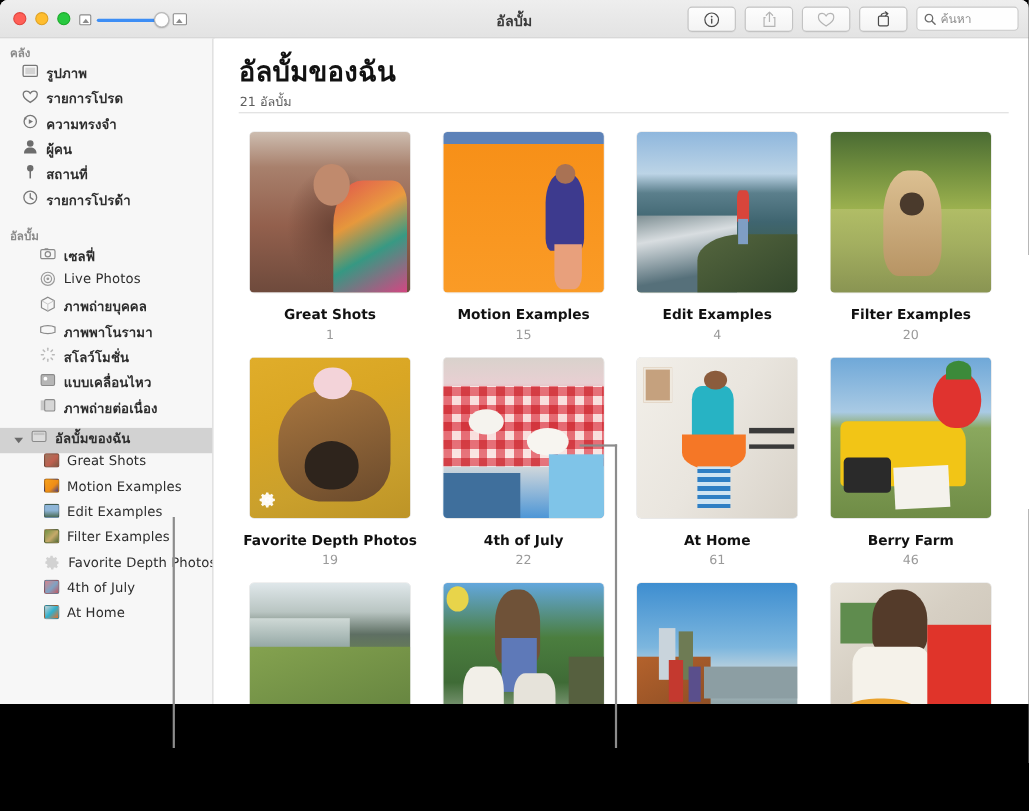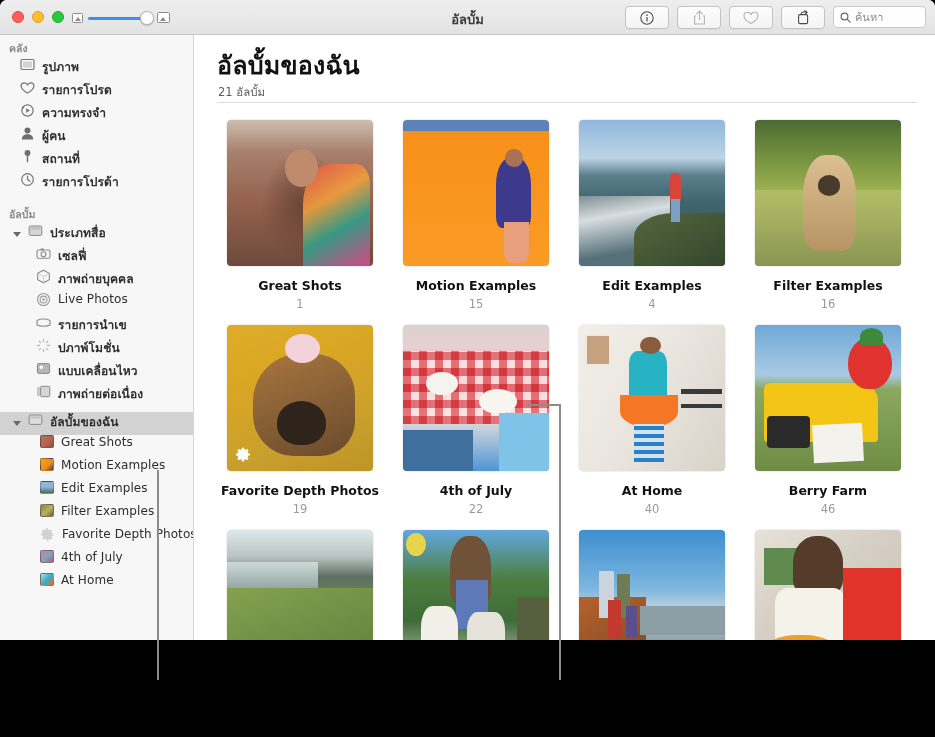--- a/index.html
+++ b/index.html
@@ -287,86 +287,74 @@
         <svg width="15" height="15" viewBox="0 0 15 15">
             <circle cx="7.5" cy="7.5" r="5.8" fill="none" stroke="#777" stroke-width="1.2"></circle>
             <path d="M7.5 4 V7.6 L10 9.2" fill="none" stroke="#777" stroke-width="1.2" stroke-linecap="round"></path>
           </svg>
       </span>
       <span class="sb-label thai">รายการโปรด้า</span>
     </div>
 
     <div class="sb-header" style="margin-top:11px">อัลบั้ม</div>
 
-    <div class="sb-row" style="padding-left:6px">
-      <span class="sb-ico">
-          <span class="disc open"></span>
-        </span>
-      <span class="sb-ico">
-        <svg width="15" height="15" viewBox="0 0 15 15">
-            <rect x="1.2" y="3" width="12.6" height="9.4" rx="1.3" fill="#d6d6d6" stroke="#8a8a8a" stroke-width="1"></rect>
-            <rect x="2.6" y="4.3" width="9.8" height="2.2" fill="#bdbdbd"></rect>
-          </svg>
-      </span>
-      <span class="sb-label thai">ประเภทสื่อ</span>
-    </div>
 
     <div class="sb-row lvl2">
       <span class="sb-ico">
         <svg width="15" height="15" viewBox="0 0 15 15">
             <rect x="1" y="4" width="13" height="8.2" rx="1.4" fill="none" stroke="#8a8a8a" stroke-width="1.1"></rect>
             <circle cx="7.5" cy="8.2" r="2.4" fill="none" stroke="#8a8a8a" stroke-width="1.1"></circle>
             <rect x="4.4" y="2.6" width="3.6" height="1.7" rx=".6" fill="#8a8a8a"></rect>
           </svg>
       </span>
       <span class="sb-label thai">เซลฟี่</span>
     </div>
     <div class="sb-row lvl2">
       <span class="sb-ico">
         <svg width="15" height="15" viewBox="0 0 15 15">
-            <path d="M7.5 1.2 L13.3 4.3 V10.7 L7.5 13.8 L1.7 10.7 V4.3 Z" fill="none" stroke="#8a8a8a" stroke-width="1.1"></path>
-            <path d="M1.7 4.3 L7.5 7.5 L13.3 4.3 M7.5 7.5 V13.8" fill="none" stroke="#c6c6c6" stroke-width=".9"></path>
-          </svg>
-      </span>
-      <span class="sb-label thai">ภาพถ่ายบุคคล</span>
-    </div>
-    <div class="sb-row lvl2">
-      <span class="sb-ico">
-        <svg width="15" height="15" viewBox="0 0 15 15">
             <circle cx="7.5" cy="7.5" r="6" fill="none" stroke="#9b9b9b" stroke-width="1.1"></circle>
             <circle cx="7.5" cy="7.5" r="3.4" fill="none" stroke="#9b9b9b" stroke-width="1.1"></circle>
             <circle cx="7.5" cy="7.5" r="1.3" fill="#9b9b9b"></circle>
           </svg>
       </span>
       <span class="sb-label">Live Photos</span>
     </div>
     <div class="sb-row lvl2">
       <span class="sb-ico">
         <svg width="15" height="15" viewBox="0 0 15 15">
+            <path d="M7.5 1.2 L13.3 4.3 V10.7 L7.5 13.8 L1.7 10.7 V4.3 Z" fill="none" stroke="#8a8a8a" stroke-width="1.1"></path>
+            <path d="M1.7 4.3 L7.5 7.5 L13.3 4.3 M7.5 7.5 V13.8" fill="none" stroke="#c6c6c6" stroke-width=".9"></path>
+          </svg>
+      </span>
+      <span class="sb-label thai">ภาพถ่ายบุคคล</span>
+    </div>
+    <div class="sb-row lvl2">
+      <span class="sb-ico">
+        <svg width="15" height="15" viewBox="0 0 15 15">
             <path d="M1 5.4 C4.5 3.6 10.5 3.6 14 5.4 V10.1 C10.5 11.7 4.5 11.7 1 10.1 Z" fill="none" stroke="#8a8a8a" stroke-width="1.1"></path>
           </svg>
       </span>
-      <span class="sb-label thai">รายการนำเข</span>
+      <span class="sb-label thai">ภาพพาโนรามา</span>
     </div>
     <div class="sb-row lvl2">
       <span class="sb-ico">
         <svg width="15" height="15" viewBox="0 0 15 15">
           <g stroke="#b9b9b9" stroke-width="1.3" stroke-linecap="round">
             <path d="M7.5 1.6 V3.4"></path>
               <path d="M11.7 3.3 L10.4 4.6"></path>
               <path d="M13.4 7.5 H11.6"></path>
             <path d="M11.7 11.7 L10.4 10.4"></path>
               <path d="M7.5 13.4 V11.6"></path>
               <path d="M3.3 11.7 L4.6 10.4"></path>
             <path d="M1.6 7.5 H3.4"></path>
               <path d="M3.3 3.3 L4.6 4.6"></path>
           </g>
         </svg>
       </span>
-      <span class="sb-label thai">ปภาพ์โมชั่น</span>
+      <span class="sb-label thai">สโลว์โมชั่น</span>
     </div>
     <div class="sb-row lvl2">
       <span class="sb-ico">
         <svg width="15" height="15" viewBox="0 0 15 15">
             <rect x="1.4" y="2.6" width="12.2" height="9.8" rx="1.3" fill="#b6b6b6" stroke="#8a8a8a" stroke-width="1"></rect>
             <circle cx="5.3" cy="6.3" r="1.7" fill="#fff"></circle>
           </svg>
       </span>
       <span class="sb-label thai">แบบเคลื่อนไหว</span>
     </div>
@@ -477,21 +465,21 @@
 
       <div class="album" style="left:545px; top:0px;">
         <div class="tile">
           <div class="art" style="background:linear-gradient(180deg,#4a6b33 0%,#74913f 25%,#9cb14f 48%,#a8b75c 70%,#87904e 100%)">
             <div style="position:absolute;left:0;top:48%;width:100%;height:52%;background:linear-gradient(180deg,#b4bf6a,#8a9553);opacity:.85"></div>
             <div style="position:absolute;left:33%;top:24%;width:36%;height:66%;background:linear-gradient(180deg,#dcc092,#b79464);border-radius:42% 42% 26% 26%"></div>
             <div style="position:absolute;left:43%;top:38%;width:15%;height:14%;background:#4a3a2c;border-radius:50%"></div>
           </div>
         </div>
         <div class="name">Filter Examples</div>
-        <div class="count">16</div>
+        <div class="count">20</div>
       </div>
 
       <div class="album" style="left:17px;  top:205px;">
         <div class="tile">
           <div class="art" style="background:linear-gradient(160deg,#e0ad2a 0%,#d9a624 35%,#caa02c 70%,#bd9427 100%)">
             <div style="position:absolute;left:18%;top:20%;width:70%;height:70%;background:linear-gradient(160deg,#a8763f,#6a4a2c);border-radius:46% 40% 34% 40%"></div>
             <div style="position:absolute;left:34%;top:52%;width:34%;height:30%;background:#2e241c;border-radius:50% 50% 46% 46%"></div>
             <div style="position:absolute;left:40%;top:6%;width:24%;height:20%;background:#f3d3d9;border-radius:50%"></div>
           </div>
           <span class="gear-badge">
@@ -525,21 +513,21 @@
             <div style="position:absolute;left:4%;top:6%;width:18%;height:22%;background:#c5a17e;border:2px solid #efe9df"></div>
             <div style="position:absolute;left:34%;top:18%;width:26%;height:34%;background:#27b3c4;border-radius:24% 24% 8% 8%"></div>
             <div style="position:absolute;left:28%;top:48%;width:40%;height:22%;background:#f57726;border-radius:0 0 48% 48%"></div>
             <div style="position:absolute;left:38%;top:68%;width:20%;height:26%;background:repeating-linear-gradient(0deg,#2f7fc4 0 4px,#cfe4f2 4px 8px)"></div>
             <div style="position:absolute;left:42%;top:8%;width:14%;height:12%;background:#8b5c3c;border-radius:50%"></div>
             <div style="position:absolute;right:2%;top:44%;width:28%;height:3%;background:#3a3a3a"></div>
             <div style="position:absolute;right:2%;top:54%;width:28%;height:3%;background:#3a3a3a"></div>
           </div>
         </div>
         <div class="name">At Home</div>
-        <div class="count">40</div>
+        <div class="count">61</div>
       </div>
 
       <div class="album" style="left:545px; top:205px;">
         <div class="tile">
           <div class="art" style="background:linear-gradient(180deg,#6fa8d8 0%,#a9cae4 34%,#8aa85e 44%,#6f8c46 100%)">
             <div style="position:absolute;left:6%;top:40%;width:78%;height:40%;background:#f2c516;border-radius:6px 18px 4px 4px"></div>
             <div style="position:absolute;left:8%;top:62%;width:30%;height:22%;background:#2a2a2a;border-radius:4px"></div>
             <div style="position:absolute;right:6%;top:8%;width:30%;height:36%;background:#e0332f;border-radius:50% 50% 46% 46%"></div>
             <div style="position:absolute;right:12%;top:2%;width:16%;height:12%;background:#3c8a3a;border-radius:50% 50% 0 0"></div>
             <div style="position:absolute;left:40%;top:68%;width:34%;height:26%;background:#f4f2ec;transform:rotate(-3deg)"></div>

